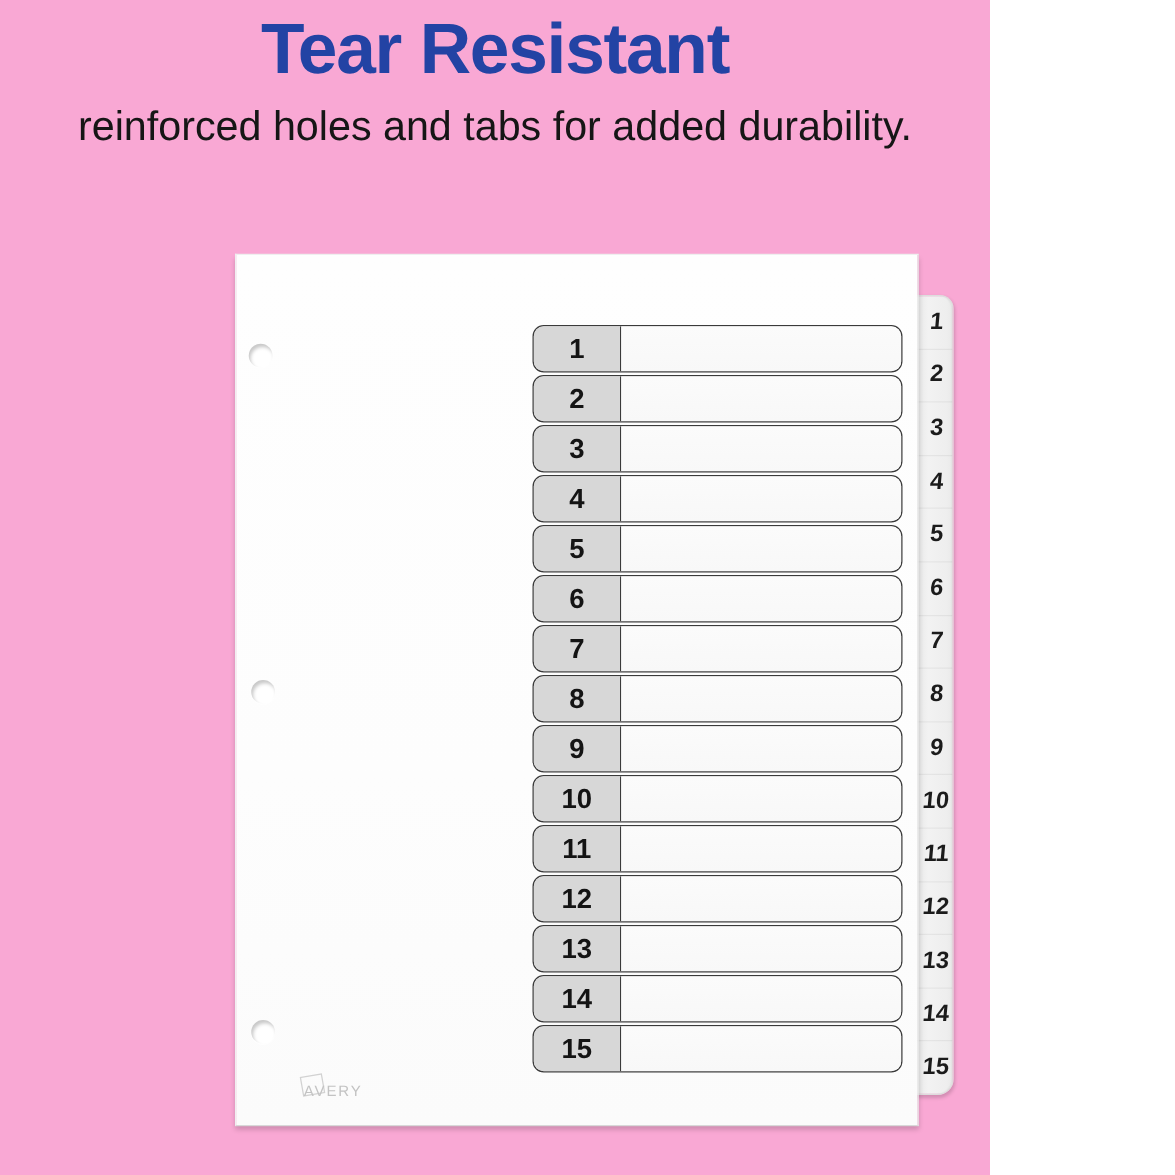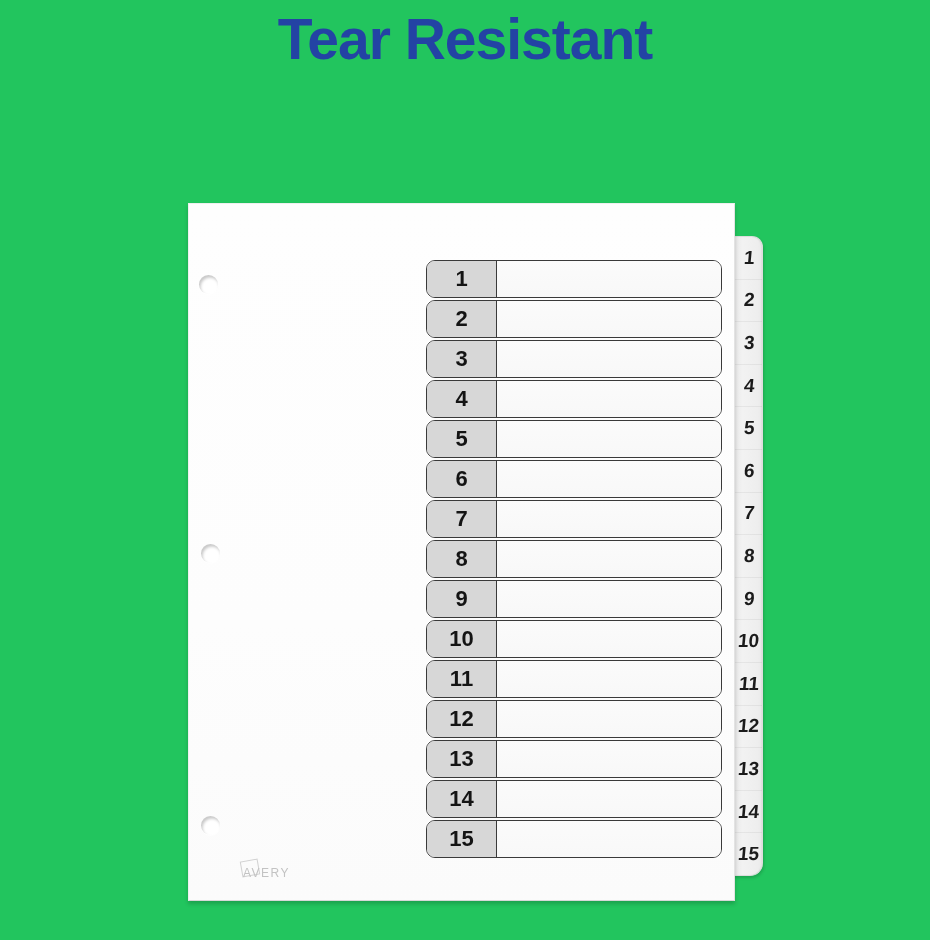--- a/index.html
+++ b/index.html
@@ -1,21 +1,21 @@
 <!DOCTYPE html>
 <html><head>
 <meta charset="utf-8">
 <style>
   * { margin: 0; padding: 0; box-sizing: border-box; }
   html, body { background: #ffffff; }
   .page {
     position: relative;
-    width: 930px;
+    width: 792px;
     height: 940px;
-    background: #22c55e;
+    background: #f9a8d4;
     overflow: hidden;
     font-family: "Liberation Sans", sans-serif;
   }
 
   
   .headline {
     position: absolute;
     top: 6px; left: 0; right: 0;
     text-align: center;
     font-size: 57px;
@@ -146,20 +146,21 @@
   }
 </style>
 </head>
 <body>
 
 <div class="page">
 
   <h1 class="headline">Tear Resistant</h1>
 
   <div class="subheadline">
+    <p>reinforced holes and tabs for added durability.</p>
   </div>
 
   <div class="tab-strip">
     <div class="tab">
         <span>1</span>
       </div>
     <div class="tab">
         <span>2</span>
       </div>
     <div class="tab">

